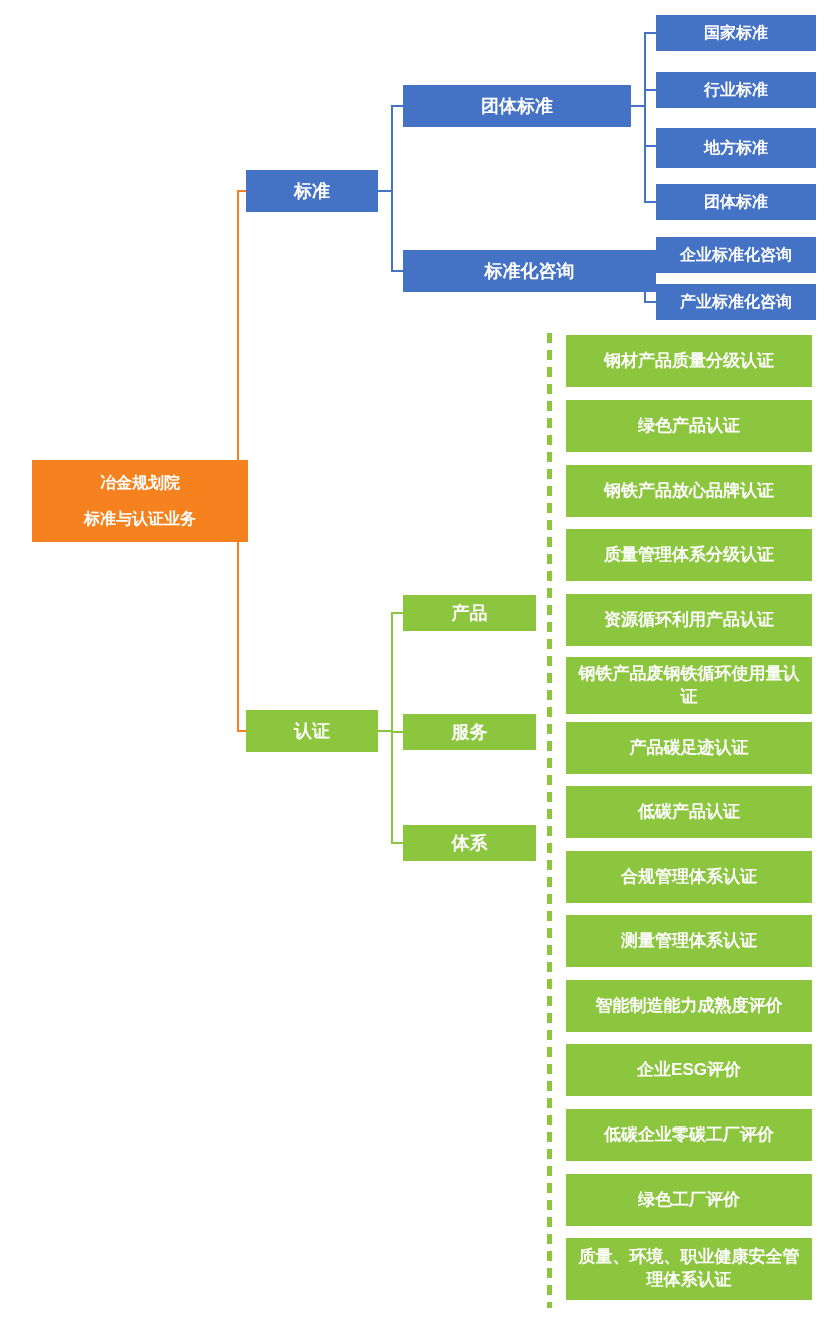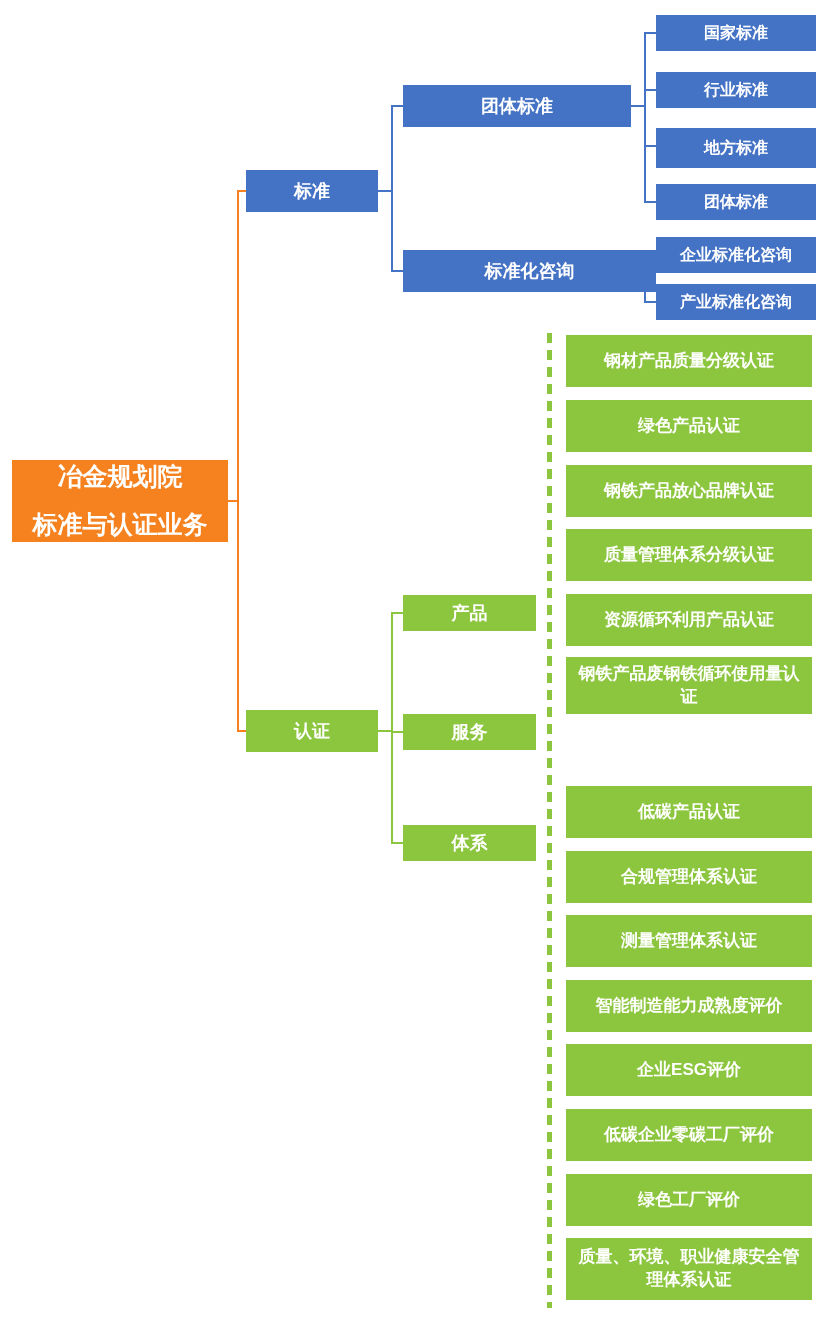--- a/index.html
+++ b/index.html
@@ -9,21 +9,21 @@
 
   .node {
     position:absolute; display:flex; flex-direction:column;
     align-items:center; justify-content:center; text-align:center;
     color:#ffffff; font-weight:bold; line-height:1.35; padding:4px 8px;
   }
   .blue   { background:var(--blue,#4472C4); }
   .green  { background:var(--green,#8CC63F); }
   .orange { background:var(--orange,#F5821F); }
 
-  .root-node { font-size:25px; gap:14px; }
+  .root-node { font-size:16px; gap:14px;margin-left:20px; }
   .lvl1 { font-size:18px; }
   .lvl2 { font-size:18px; }
   .lvl3 { font-size:16px; }
   .cert-item { font-size:17px; }
 
   .hline, .vline { position:absolute; }
   .hline { height:2px; }
   .vline { width:2px; }
   .lc-orange { background:var(--orange,#F5821F); }
   .lc-blue   { background:var(--blue,#4472C4); }
@@ -64,20 +64,21 @@
   <div class="node green lvl2" style="left:403px; top:825px; width:133px; height:36px;">体系</div>
 
   <div class="divider"></div>
 
   <div class="node green cert-item" style="left:566px; top:335px;  width:246px; height:52px;">钢材产品质量分级认证</div>
   <div class="node green cert-item" style="left:566px; top:400px;  width:246px; height:52px;">绿色产品认证</div>
   <div class="node green cert-item" style="left:566px; top:465px;  width:246px; height:52px;">钢铁产品放心品牌认证</div>
   <div class="node green cert-item" style="left:566px; top:529px;  width:246px; height:52px;">质量管理体系分级认证</div>
   <div class="node green cert-item" style="left:566px; top:594px;  width:246px; height:52px;">资源循环利用产品认证</div>
   <div class="node green cert-item" style="left:566px; top:657px;  width:246px; height:57px;">钢铁产品废钢铁循环使用量认证</div>
+  <div class="node green cert-item" style="left:566px; top:722px;  width:246px; height:52px;">产品碳足迹认证</div>
   <div class="node green cert-item" style="left:566px; top:786px;  width:246px; height:52px;">低碳产品认证</div>
   <div class="node green cert-item" style="left:566px; top:851px;  width:246px; height:52px;">合规管理体系认证</div>
   <div class="node green cert-item" style="left:566px; top:915px;  width:246px; height:52px;">测量管理体系认证</div>
   <div class="node green cert-item" style="left:566px; top:980px;  width:246px; height:52px;">智能制造能力成熟度评价</div>
   <div class="node green cert-item" style="left:566px; top:1044px; width:246px; height:52px;">企业ESG评价</div>
   <div class="node green cert-item" style="left:566px; top:1109px; width:246px; height:52px;">低碳企业零碳工厂评价</div>
   <div class="node green cert-item" style="left:566px; top:1174px; width:246px; height:52px;">绿色工厂评价</div>
   <div class="node green cert-item" style="left:566px; top:1238px; width:246px; height:62px;">质量、环境、职业健康安全管理体系认证</div>
 
   <div class="hline lc-orange" style="left:228px; top:500px; width:9px;"></div>

